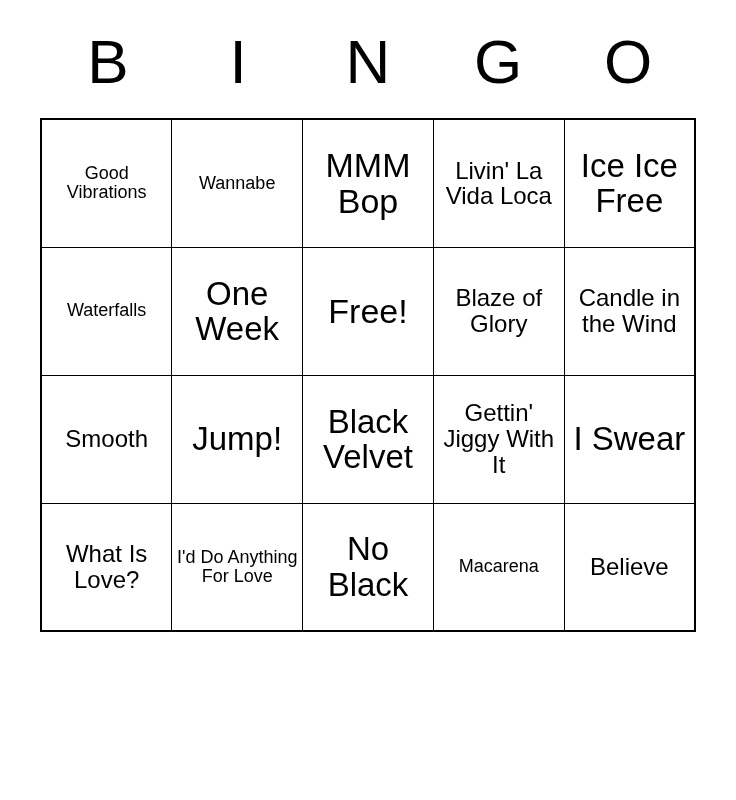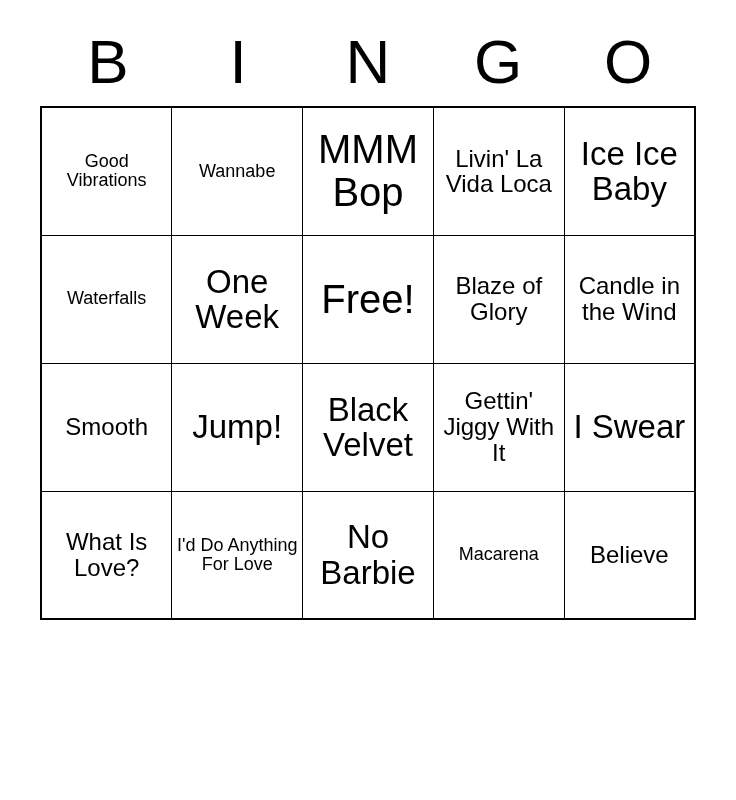--- a/index.html
+++ b/index.html
@@ -35,21 +35,21 @@
     flex: 1 1 0;
     text-align: center;
     font-size: 62px;
     line-height: 68px;
     font-weight: normal;
     font-family: "Liberation Sans", sans-serif;
     letter-spacing: 0px;
   }
   .grid-wrap {
     width: 660px;
-    margin: 0 auto;
+    margin: 12px auto;
     padding: 0 0 0 0;
     box-sizing: border-box;
   }
   table.bingo {
     border-collapse: collapse;
     width: 656px;
     margin: 0 auto;
     table-layout: fixed;
     border: 2px solid #000000;
   }
@@ -59,21 +59,21 @@
     height: 128px;
     text-align: center;
     vertical-align: middle;
     padding: 2px 4px;
     box-sizing: border-box;
     font-family: "Liberation Sans", sans-serif;
     line-height: 1.07;
     word-wrap: break-word;
   }
   
-  .fs-xl { font-size: 40px; }
+  .fs-xl { font-size: 34px; }
   .fs-lg { font-size: 33px; }
   .fs-md { font-size: 24px; }
   .fs-sm { font-size: 18px; }
   .fs-xs { font-size: 18px; }
   .cell-text {
     display: block;
   }
 </style>
 </head>
 <body>
@@ -98,21 +98,21 @@
           <td class="fs-sm">
               <span class="cell-text">Wannabe</span>
             </td>
           <td class="fs-xl">
               <span class="cell-text">MMM Bop</span>
             </td>
           <td class="fs-md">
               <span class="cell-text">Livin' La Vida Loca</span>
             </td>
           <td class="fs-lg">
-              <span class="cell-text">Ice Ice Baby</span>
+              <span class="cell-text">Ice Ice Free</span>
             </td>
         </tr>
         <tr>
           <td class="fs-xs">
               <span class="cell-text">Waterfalls</span>
             </td>
           <td class="fs-lg">
               <span class="cell-text">One Week</span>
             </td>
           <td class="fs-xl">
@@ -143,21 +143,21 @@
             </td>
         </tr>
         <tr>
           <td class="fs-md">
               <span class="cell-text">What Is Love?</span>
             </td>
           <td class="fs-sm">
               <span class="cell-text">I'd Do Anything For Love</span>
             </td>
           <td class="fs-lg">
-              <span class="cell-text">No Barbie</span>
+              <span class="cell-text">No Black</span>
             </td>
           <td class="fs-sm">
               <span class="cell-text">Macarena</span>
             </td>
           <td class="fs-md">
               <span class="cell-text">Believe</span>
             </td>
         </tr>
       </tbody>
     </table>

